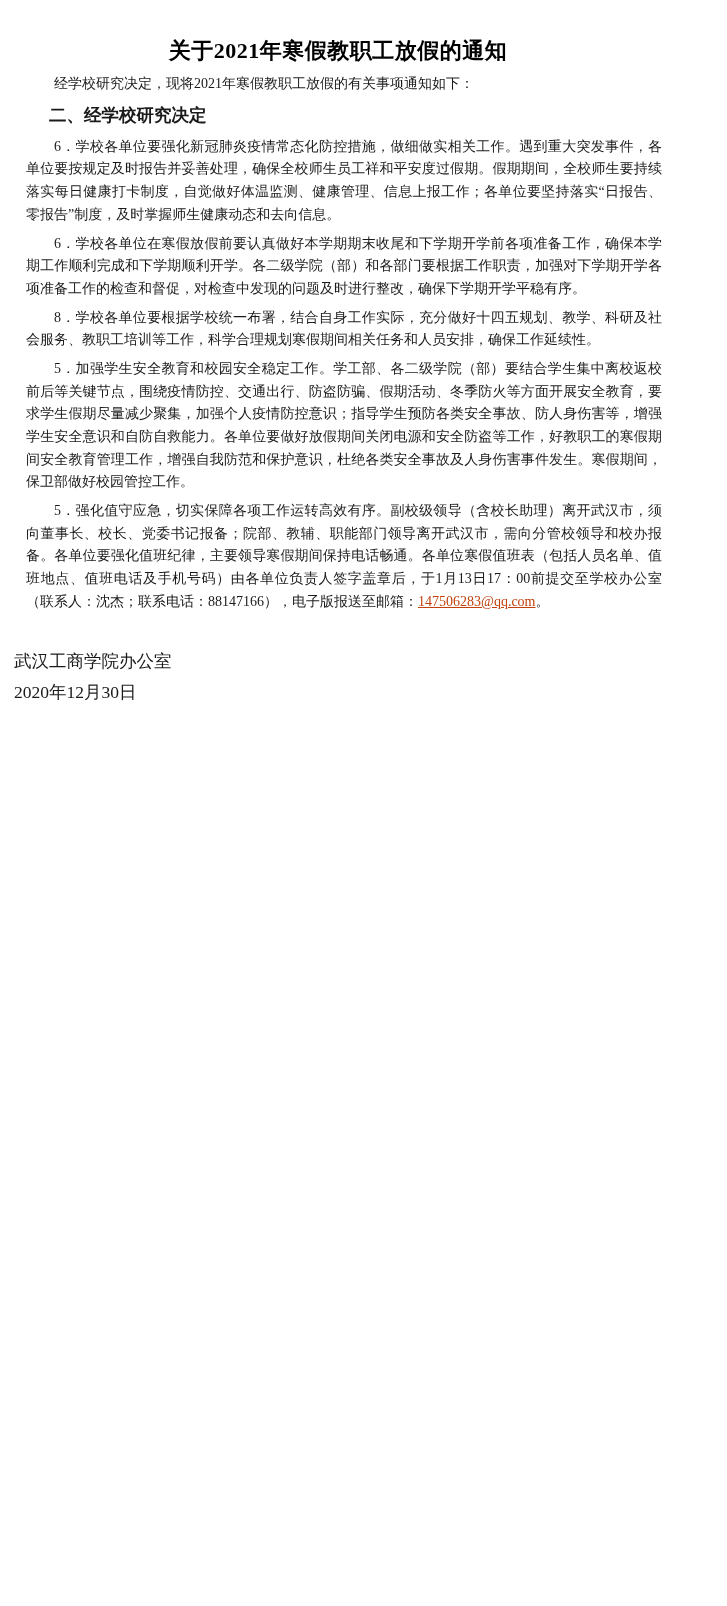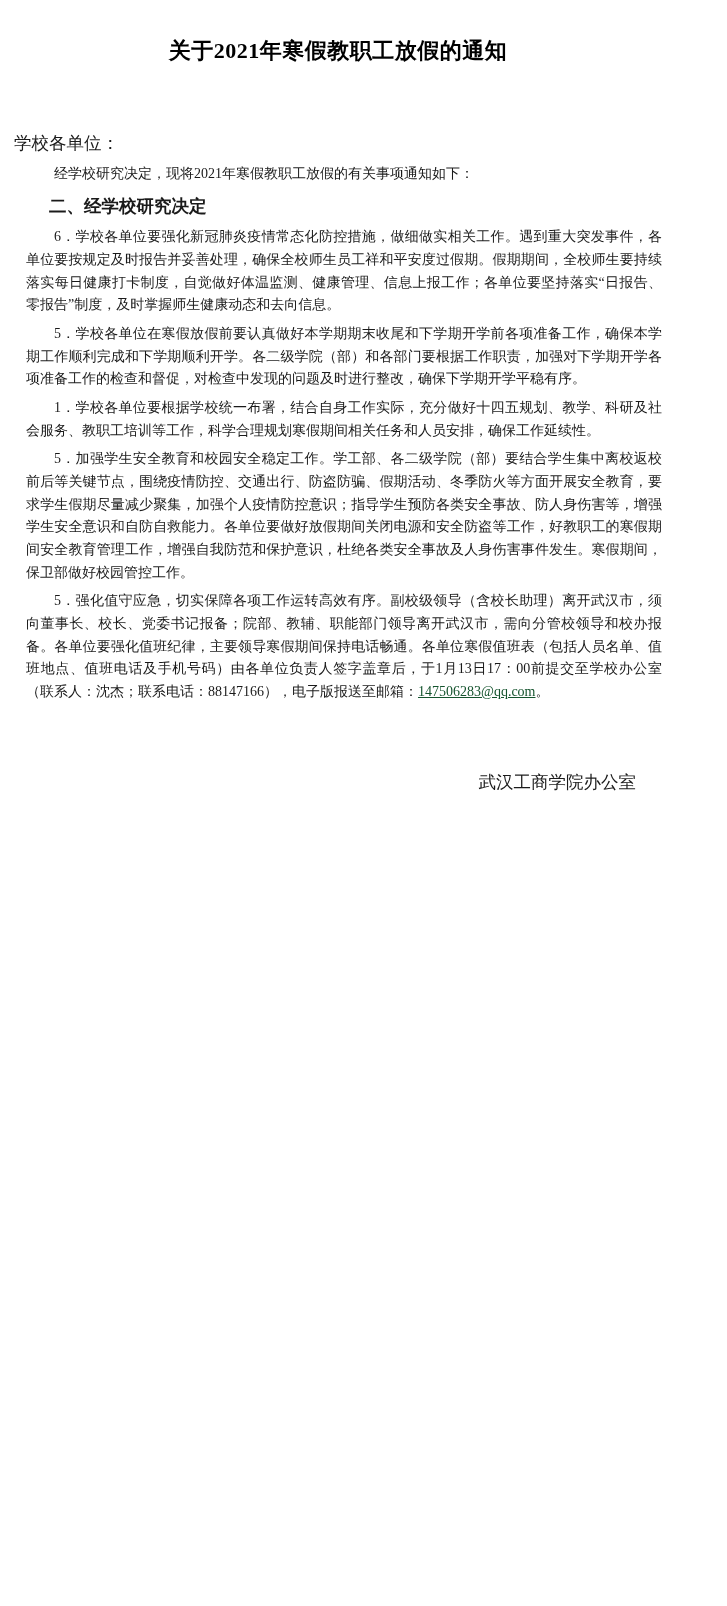--- a/index.html
+++ b/index.html
@@ -46,54 +46,53 @@
   p.heading-par {
     font-size: 17.5px;
     line-height: 1.62;
     margin: 6px 0 0 0;
     text-indent: 2em;
     font-weight: bold;
     text-align: left;
   }
   .email-link {
     text-decoration: underline;
-    color: #14532d;
+    color: #c2410c;
   }
   .signature-block {
-    margin-top: 64px;
-    text-align: right;
+    margin-top: 34px;
     padding-right: 26px;
   }
   .signature-block div {
     font-size: 17.5px;
     line-height: 1.62;
   }
   .sig-date {
     margin-top: 2px;
   }
 </style>
 </head>
 <body>
 
 <div class="page">
 
   <h1 class="doc-title">关于2021年寒假教职工放假的通知</h1>
 
-  <p class="salutation">学校各单位：</p>
 
   <p class="body-par">经学校研究决定，现将2021年寒假教职工放假的有关事项通知如下：</p>
 
 
 
   <p class="heading-par">二、经学校研究决定</p>
 
   <p class="body-par">6．学校各单位要强化新冠肺炎疫情常态化防控措施，做细做实相关工作。遇到重大突发事件，各单位要按规定及时报告并妥善处理，确保全校师生员工祥和平安度过假期。假期期间，全校师生要持续落实每日健康打卡制度，自觉做好体温监测、健康管理、信息上报工作；各单位要坚持落实“日报告、零报告”制度，及时掌握师生健康动态和去向信息。</p>
-  <p class="body-par">5．学校各单位在寒假放假前要认真做好本学期期末收尾和下学期开学前各项准备工作，确保本学期工作顺利完成和下学期顺利开学。各二级学院（部）和各部门要根据工作职责，加强对下学期开学各项准备工作的检查和督促，对检查中发现的问题及时进行整改，确保下学期开学平稳有序。</p>
-  <p class="body-par">1．学校各单位要根据学校统一布署，结合自身工作实际，充分做好十四五规划、教学、科研及社会服务、教职工培训等工作，科学合理规划寒假期间相关任务和人员安排，确保工作延续性。</p>
+  <p class="body-par">6．学校各单位在寒假放假前要认真做好本学期期末收尾和下学期开学前各项准备工作，确保本学期工作顺利完成和下学期顺利开学。各二级学院（部）和各部门要根据工作职责，加强对下学期开学各项准备工作的检查和督促，对检查中发现的问题及时进行整改，确保下学期开学平稳有序。</p>
+  <p class="body-par">8．学校各单位要根据学校统一布署，结合自身工作实际，充分做好十四五规划、教学、科研及社会服务、教职工培训等工作，科学合理规划寒假期间相关任务和人员安排，确保工作延续性。</p>
   <p class="body-par">5．加强学生安全教育和校园安全稳定工作。学工部、各二级学院（部）要结合学生集中离校返校前后等关键节点，围绕疫情防控、交通出行、防盗防骗、假期活动、冬季防火等方面开展安全教育，要求学生假期尽量减少聚集，加强个人疫情防控意识；指导学生预防各类安全事故、防人身伤害等，增强学生安全意识和自防自救能力。各单位要做好放假期间关闭电源和安全防盗等工作，好教职工的寒假期间安全教育管理工作，增强自我防范和保护意识，杜绝各类安全事故及人身伤害事件发生。寒假期间，保卫部做好校园管控工作。</p>
 
   <p class="body-par"><span>5．强化值守应急，切实保障各项工作运转高效有序。副校级领导（含校长助理）离开武汉市，须向董事长、校长、党委书记报备；院部、教辅、职能部门领导离开武汉市，需向分管校领导和校办报备。各单位要强化值班纪律，主要领导寒假期间保持电话畅通。各单位寒假值班表（包括人员名单、值班地点、值班电话及手机号码）由各单位负责人签字盖章后，于1月13日17：00前提交至学校办公室（联系人：沈杰；联系电话：88147166），电子版报送至邮箱：</span><a class="email-link" href="#">147506283@qq.com</a><span>。</span></p>
 
   <div class="signature-block">
     <div>武汉工商学院办公室</div>
+    <div class="sig-date">2020年12月30日</div>
   </div>
 
 </div>
 
 </body></html>

